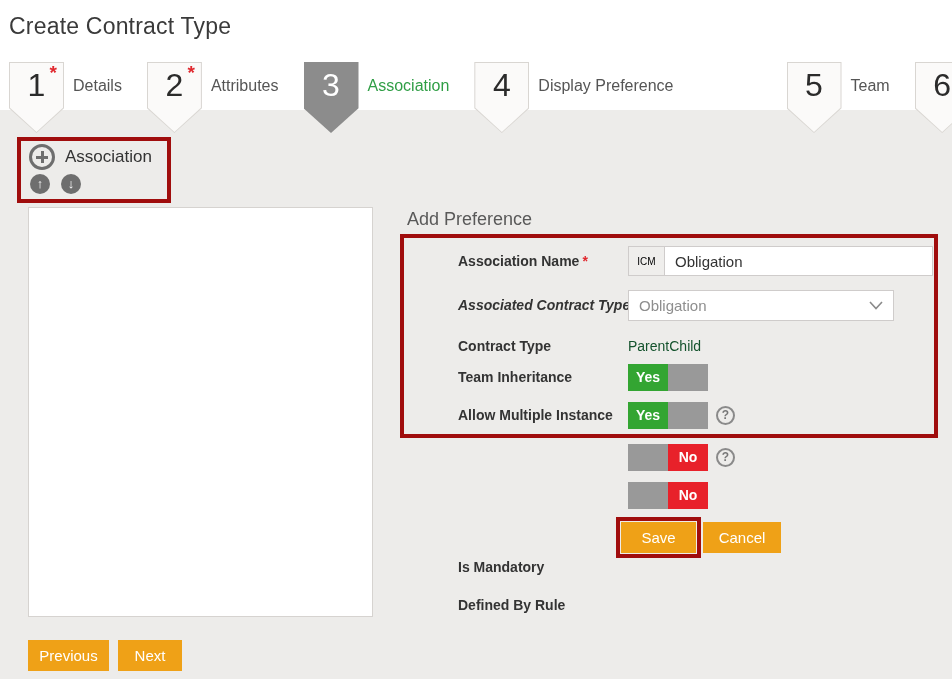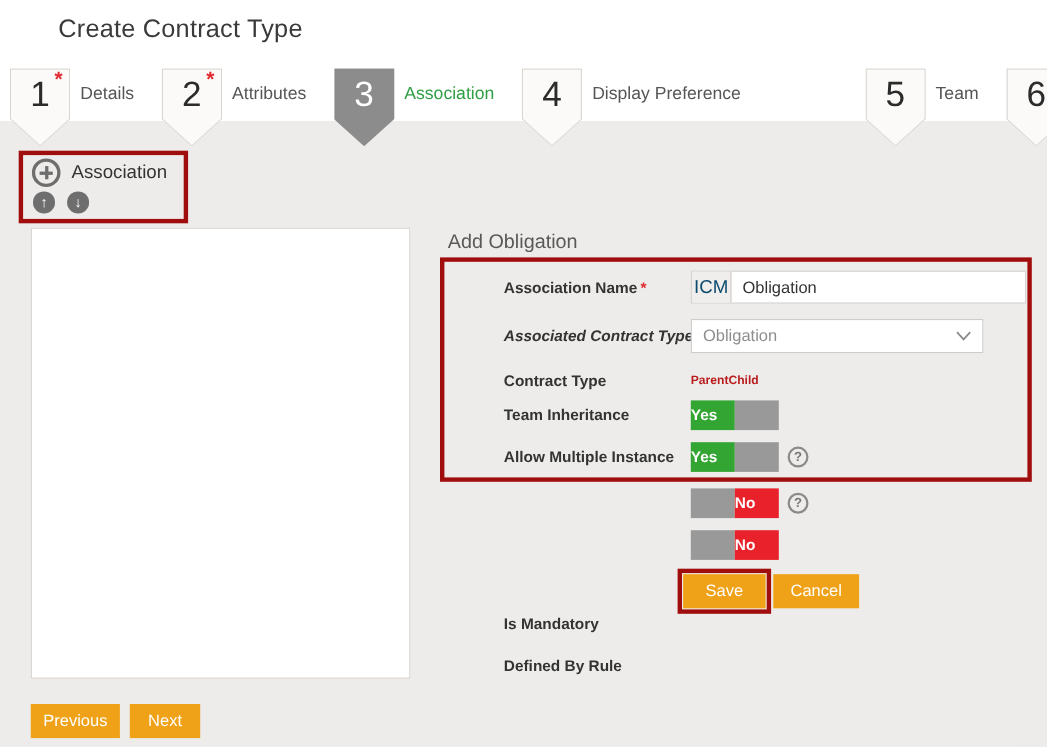--- a/index.html
+++ b/index.html
@@ -1,21 +1,21 @@
 <!DOCTYPE html>
 <html><head>
 <meta charset="utf-8">
 <style>
   * { margin:0; padding:0; box-sizing:border-box; }
   html,body { background:#fff; }
   body { font-family:"Liberation Sans", sans-serif; color:#333; }
   .app { position:relative; width:952px; height:679px; background:#fff; overflow:hidden; }
 
   
-  .page-title { padding:13px 0 0 9px; font-size:23px; font-weight:400; color:#3a3a3a; letter-spacing:.2px;margin-left:44px; }
+  .page-title { padding:13px 0 0 9px; font-size:23px; font-weight:400; color:#3a3a3a; letter-spacing:.2px; }
 
   
   .wizard-strip { position:absolute; left:0; top:62px; width:100%; height:48px; background:#fff;
                   display:flex; align-items:flex-start; padding-left:9px; z-index:5; }
   .shield { position:relative; width:55px; height:71px; flex:0 0 auto;
             clip-path:polygon(0 0,100% 0,100% 65%,50% 100%,0 65%); background:#d9d6d2; }
   .shield .inner { position:absolute; inset:1px; clip-path:polygon(0 0,100% 0,100% 65%,50% 100%,0 65%); background:#fbfaf9; }
   .shield.active { background:#8c8c8c; }
   .shield.active .inner { background:#8c8c8c; }
   .shield .num { position:absolute; top:0; left:0; right:0; height:46px; display:flex; align-items:center;
@@ -47,32 +47,32 @@
   .list-panel { position:absolute; left:28px; top:97px; width:345px; height:410px; background:#fff; border:1px solid #d6d3d0; }
 
   
   .form-heading { position:absolute; left:407px; top:99px; font-size:18px; color:#595959; }
   .form-box { position:absolute; left:400px; top:124px; width:538px; height:204px; }
   .frow-label { position:absolute; left:6px; font-size:14px; font-weight:700; color:#333;margin-left:48px; }
   .req-mark { color:#e0282e; font-weight:700; margin-left:3px; }
 
   .input-group { position:absolute; left:224px; top:8px; width:305px; height:30px; display:flex;
                  border:1px solid #cfcccb; background:#fff; }
-  .input-prefix { width:36px; background:#efeeec; border-right:1px solid #cfcccb; color:#0c4a6e; font-size:17px;
+  .input-prefix { width:36px; background:#efeeec; border-right:1px solid #cfcccb; color:#000000; font-size:10px;
                   display:flex; align-items:center; justify-content:center; }
   .input-value { flex:1; font-size:15px; color:#333; padding-left:10px; display:flex; align-items:center; }
 
   .select-box { position:absolute; left:224px; top:52px; width:266px; height:31px; border:1px solid #cfcccb;
                 background:#fff; display:flex; align-items:center; padding:0 10px; }
   .select-value { flex:1; font-size:15px; color:#8e8e8e; }
 
-  .static-value { position:absolute; left:224px; font-size:11px; font-weight:700; color:#b91c1c; }
+  .static-value { position:absolute; left:224px; font-size:14px; font-weight:400; color:#14532d; }
 
   .toggle { position:absolute; width:80px; height:27px; display:flex; }
-  .toggle span { width:40px; height:27px; line-height:27px; text-align:left; font-size:14px; font-weight:700; color:#fff; }
+  .toggle span { width:40px; height:27px; line-height:27px; text-align:center; font-size:14px; font-weight:700; color:#fff; }
   .toggle .t-gray { background:#999999; }
   .toggle .t-green { background:#33a532; }
   .toggle .t-red { background:#e8212a; }
 
   .qmark { position:absolute; width:19px; height:19px; border:2px solid #8a8a8a; border-radius:50%; color:#777;
            font-size:12px; font-weight:700; line-height:15px; text-align:center; }
 
   .btn { border:none; background:#efa117; color:#fff; font-size:15px; font-family:inherit; cursor:pointer; }
   .save-annot { position:absolute; left:616px; top:407px; width:85px; height:41px; padding:1px; }
   .save-btn { width:100%; height:100%; }
@@ -137,21 +137,21 @@
         <div class="add-label">Association</div>
       </div>
       <div class="arrow-row">
         <div class="circle-btn">↑</div>
         <div class="circle-btn">↓</div>
       </div>
     </div>
 
     <div class="list-panel"></div>
 
-    <div class="form-heading">Add Obligation</div>
+    <div class="form-heading">Add Preference</div>
 
     <div class="form-box annotation">
 
       <div class="frow-label" style="top:8px; line-height:30px;">
         <span>Association Name</span><span class="req-mark">*</span>
       </div>
       <div class="input-group">
         <div class="input-prefix">ICM</div>
         <div class="input-value">Obligation</div>
       </div>

